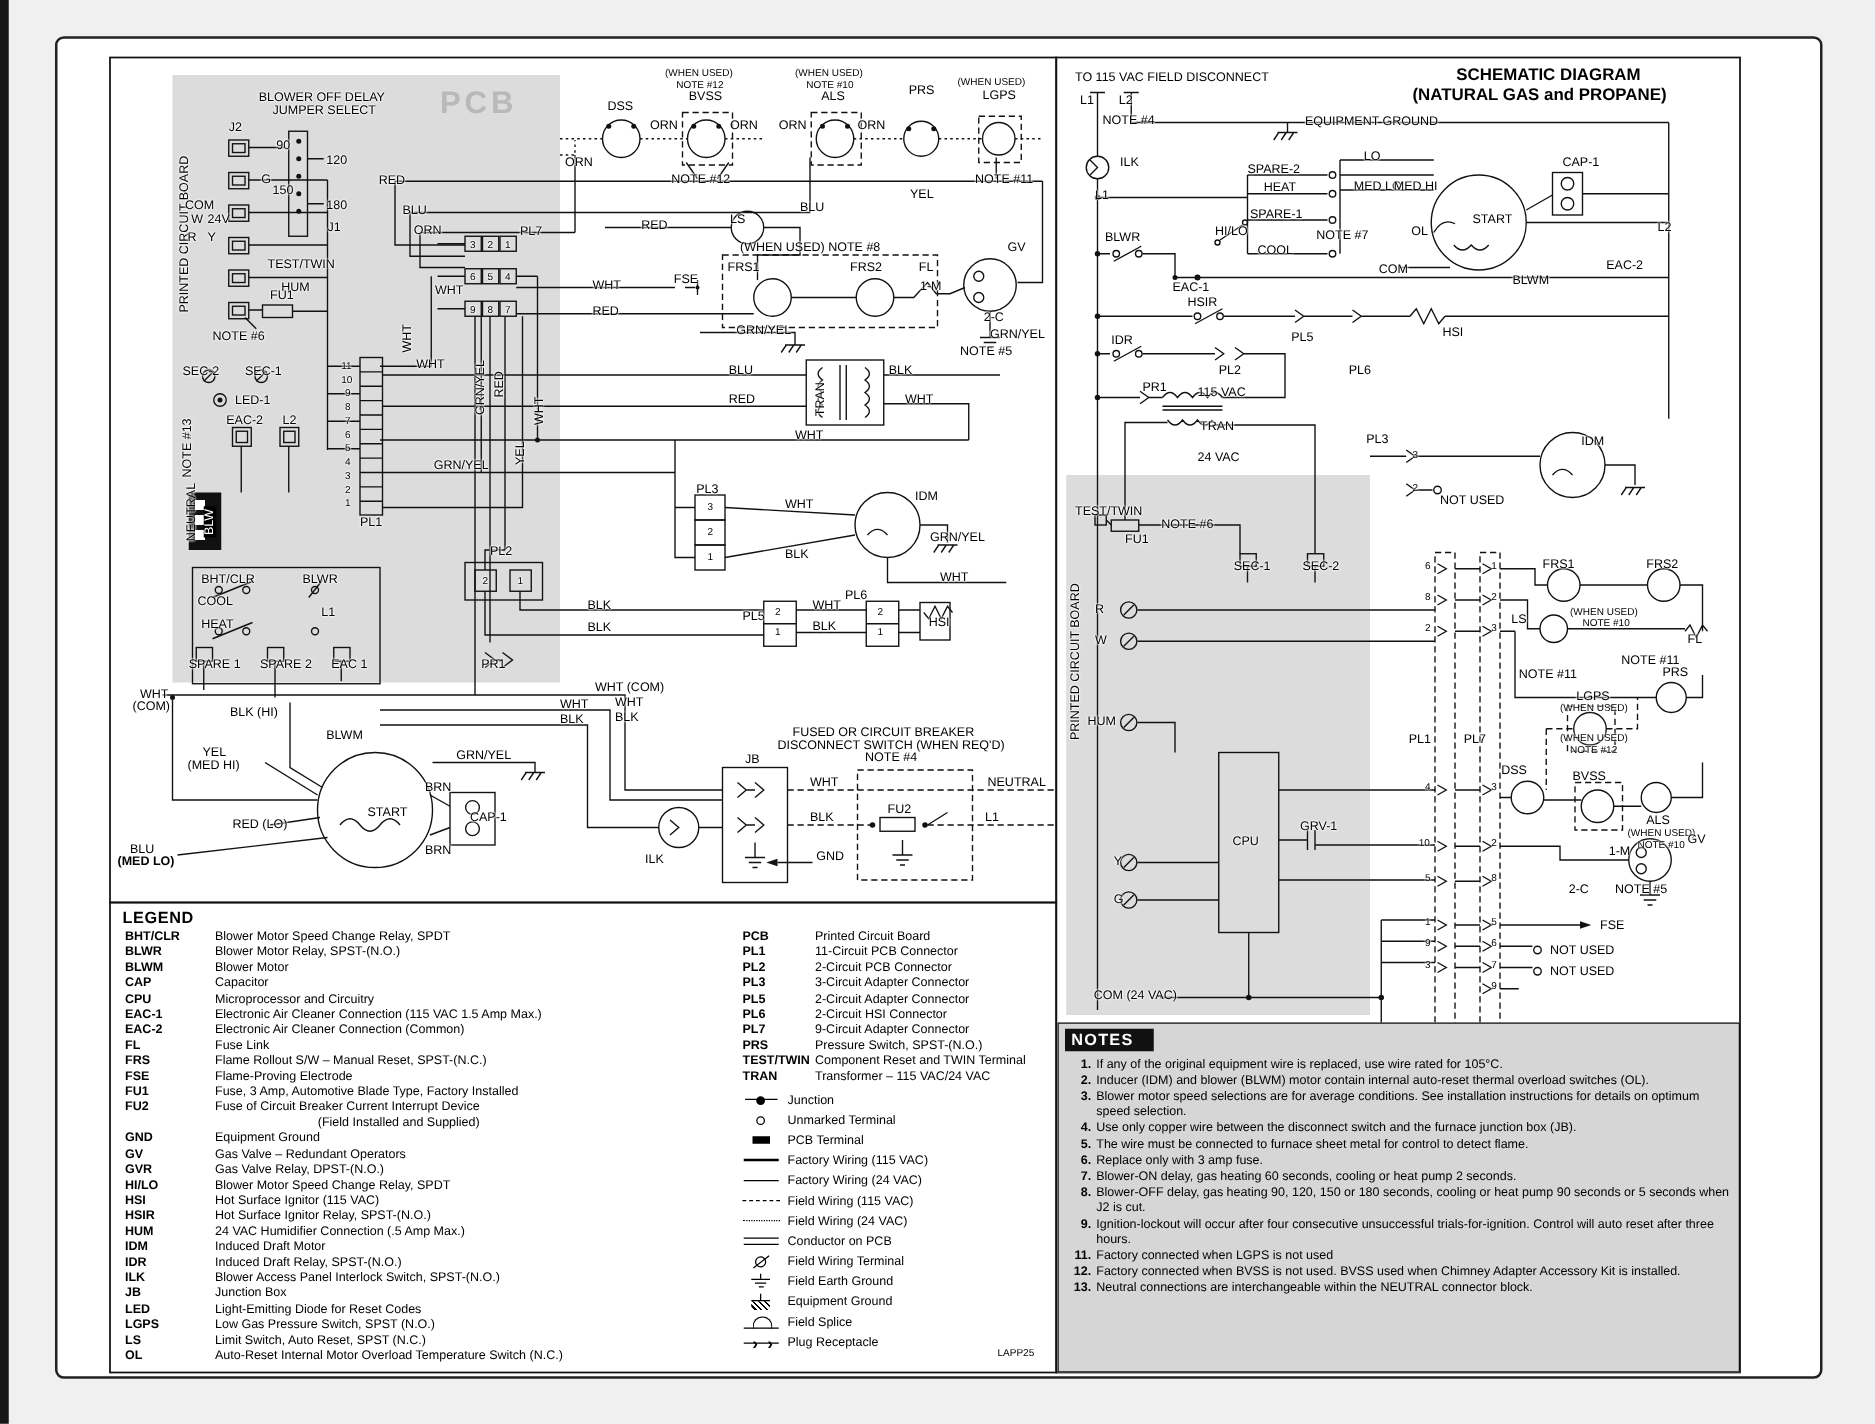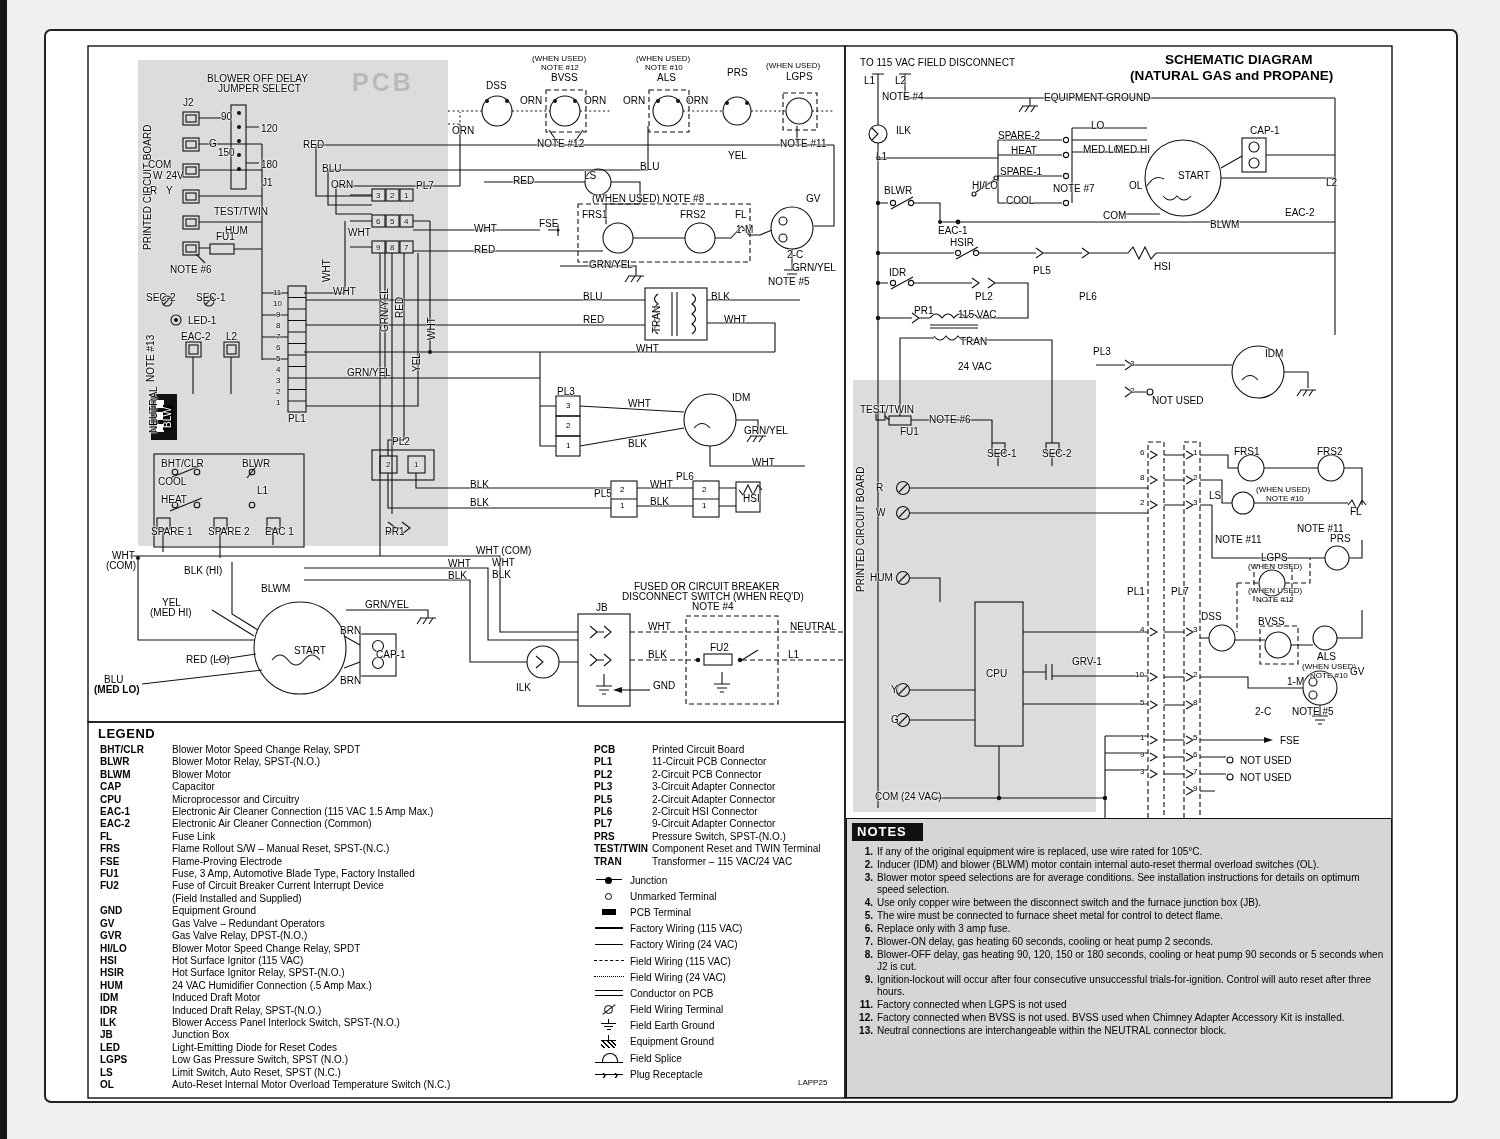--- a/index.html
+++ b/index.html
@@ -26,21 +26,21 @@
   .vert{transform:rotate(-90deg);transform-origin:0 0;}
   .inv{background:#000;color:#fff;padding:0 2px;text-shadow:none;}
   
   .legend{position:absolute;left:88px;top:722px;width:757px;height:376px;box-sizing:border-box;}
   .legend-title{position:absolute;left:10px;top:4px;font-weight:bold;font-size:13px;letter-spacing:.5px;}
   .lcol1{position:absolute;left:12px;top:22px;width:488px;}
   .lcol2{position:absolute;left:506px;top:22px;width:248px;}
   .lrow{display:flex;font-size:10px;line-height:12.4px;}
   .labbr{font-weight:bold;width:72px;flex:none;}
   .lcol2 .labbr{width:58px;}
-  .ldesc{white-space:pre-line;}
+  .ldesc{white-space:pre-line;text-align:right;}
   .lsyms{position:absolute;left:506px;top:150px;width:248px;}
   .srow{display:flex;align-items:center;height:16.2px;font-size:10px;}
   .sym{width:30px;height:13px;position:relative;flex:none;margin-right:6px;}
   .sdesc{white-space:nowrap;}
   .lapp{position:absolute;left:710px;top:356px;font-size:8px;}
   
   .i-junction{background:linear-gradient(#000,#000) 50% 50%/26px 1.3px no-repeat;}
   .i-junction::before{content:"";position:absolute;left:11px;top:3px;width:7px;height:7px;border-radius:50%;background:#000;}
   .i-open::before{content:"";position:absolute;left:11px;top:3px;width:7px;height:7px;border-radius:50%;border:1.3px solid #000;box-sizing:border-box;background:#fff;}
   .i-pcbterm::before{content:"";position:absolute;left:8px;top:3px;width:14px;height:6px;background:#000;}
@@ -540,21 +540,21 @@
     <span class="dlabel" style="left: 900px; top: 427px;">FU1</span>
     <span class="dlabel" style="left: 987px; top: 449px;">SEC-1</span>
     <span class="dlabel" style="left: 1042px; top: 449px;">SEC-2</span>
     <span class="dlabel vert" style="left: 856px; top: 592px;">PRINTED CIRCUIT BOARD</span>
     <span class="dlabel" style="left: 876px; top: 483px;">R</span>
     <span class="dlabel" style="left: 876px; top: 508px;">W</span>
     <span class="dlabel" style="left: 870px; top: 573px;">HUM</span>
     <span class="dlabel" style="left: 1127px; top: 587px;">PL1</span>
     <span class="dlabel" style="left: 1171px; top: 587px;">PL7</span>
     <span class="dlabel" style="left: 986px; top: 669px;">CPU</span>
-    <span class="dlabel" style="left: 1072px; top: 657px;">GRV-1</span>
+    <span class="dlabel" style="left: 1040px; top: 657px;">GRV-1</span>
     <span class="dlabel sm" style="left: 1140px; top: 449px;">6</span>
     <span class="dlabel sm" style="left: 1140px; top: 474px;">8</span>
     <span class="dlabel sm" style="left: 1140px; top: 499px;">2</span>
     <span class="dlabel sm" style="left: 1140px; top: 626px;">4</span>
     <span class="dlabel sm" style="left: 1135px; top: 671px;">10</span>
     <span class="dlabel sm" style="left: 1140px; top: 699px;">5</span>
     <span class="dlabel sm" style="left: 1140px; top: 734px;">1</span>
     <span class="dlabel sm" style="left: 1140px; top: 751px;">9</span>
     <span class="dlabel sm" style="left: 1140px; top: 768px;">3</span>
     <span class="dlabel sm" style="left: 1135px; top: 820px;">11</span>

